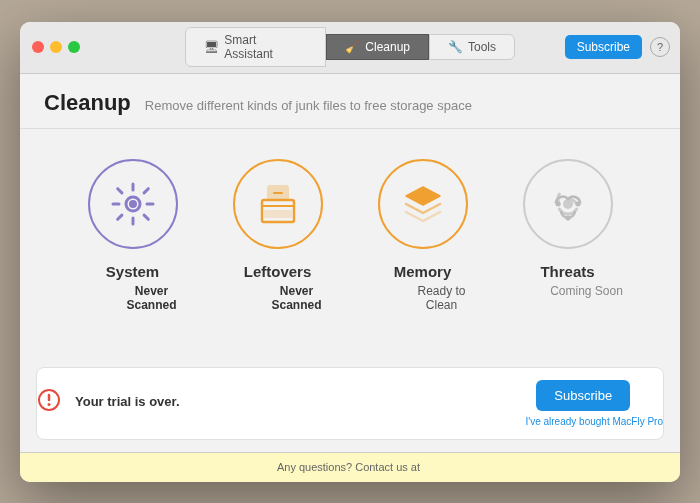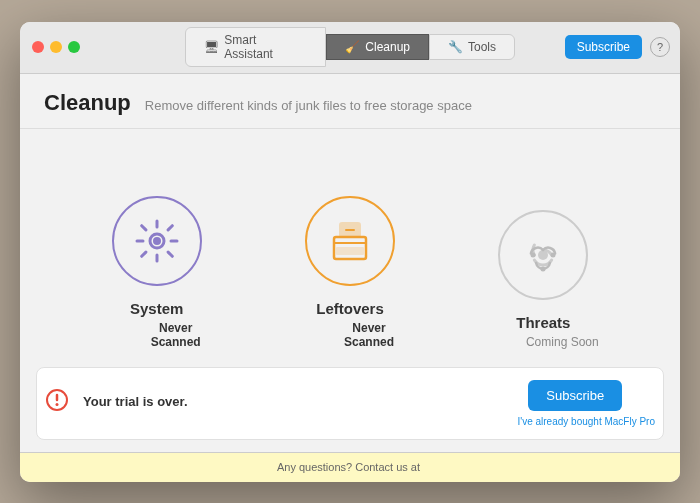--- a/index.html
+++ b/index.html
@@ -149,21 +149,21 @@
 
     .page-subtitle {
       font-size: 13px;
       color: #888;
     }
 
     
     .icons-grid {
       display: flex;
       justify-content: space-around;
-      align-items: flex-end;
+      align-items: flex-start;
       padding: 30px 40px 10px;
       flex: 1;
     }
 
     .icon-item {
       display: flex;
       flex-direction: column;
       align-items: center;
       gap: 14px;
       width: 120px;
@@ -203,21 +203,21 @@
     .icon-status.never { font-weight: 600; color: #333; }
     .icon-status.ready { color: #555; }
     .icon-status.soon { color: #888; }
 
     
     .trial-banner {
       margin: 8px 16px 12px;
       background: white;
       border-radius: 8px;
       border: 1px solid #e0e0e0;
-      padding: 12px 8px;
+      padding: 12px 0;
       display: flex;
       align-items: center;
       gap: 14px;
     }
 
     .trial-icon {
       color: #e74c3c;
       font-size: 22px;
       flex-shrink: 0;
     }
@@ -343,20 +343,31 @@
             <path d="M8 26h32" stroke="#f0a030" stroke-width="2"></path>
             <rect x="14" y="6" width="20" height="14" rx="2" fill="#f0a030" opacity="0.3" stroke="#f0a030" stroke-width="2"></rect>
             <path d="M20 13h8" stroke="#f0a030" stroke-width="2" stroke-linecap="round"></path>
             <rect x="10" y="30" width="28" height="8" rx="1" fill="#f0a030" opacity="0.2"></rect>
           </svg>
         </div>
         <span class="icon-label">Leftovers</span>
         <span class="icon-status never">Never Scanned</span>
       </div>
 
+      <div class="icon-item">
+        <div class="icon-circle memory">
+          <svg width="50" height="50" viewBox="0 0 50 50" fill="none" xmlns="http://www.w3.org/2000/svg">
+            <path d="M25 8L42 17L25 26L8 17L25 8Z" fill="#f0a030" stroke="#f0a030" stroke-width="1.5" stroke-linejoin="round"></path>
+            <path d="M8 25l17 9 17-9" stroke="#f0a030" stroke-width="2.5" stroke-linecap="round" stroke-linejoin="round" fill="none" opacity="0.6"></path>
+            <path d="M8 33l17 9 17-9" stroke="#f0a030" stroke-width="2.5" stroke-linecap="round" stroke-linejoin="round" fill="none" opacity="0.3"></path>
+          </svg>
+        </div>
+        <span class="icon-label">Memory</span>
+        <span class="icon-status ready">Ready to Clean</span>
+      </div>
 
       <div class="icon-item">
         <div class="icon-circle threats">
           <svg width="48" height="48" viewBox="0 0 48 48" fill="none" xmlns="http://www.w3.org/2000/svg">
             <circle cx="24" cy="24" r="5" fill="#ccc"></circle>
             <path d="M24 19a10 10 0 0 1 8.66 5" stroke="#ccc" stroke-width="3" fill="none" stroke-linecap="round"></path>
             <path d="M15.34 24a10 10 0 0 1 0-10" stroke="#ccc" stroke-width="3" fill="none" stroke-linecap="round"></path>
             <path d="M32.66 29a10 10 0 0 1-17.32 0" stroke="#ccc" stroke-width="3" fill="none" stroke-linecap="round"></path>
             <path d="M24 19a7 7 0 0 0-12.12 3.5" stroke="#bbb" stroke-width="2.5" fill="none" stroke-linecap="round"></path>
             <path d="M24 19a7 7 0 0 1 12.12 3.5" stroke="#bbb" stroke-width="2.5" fill="none" stroke-linecap="round"></path>

